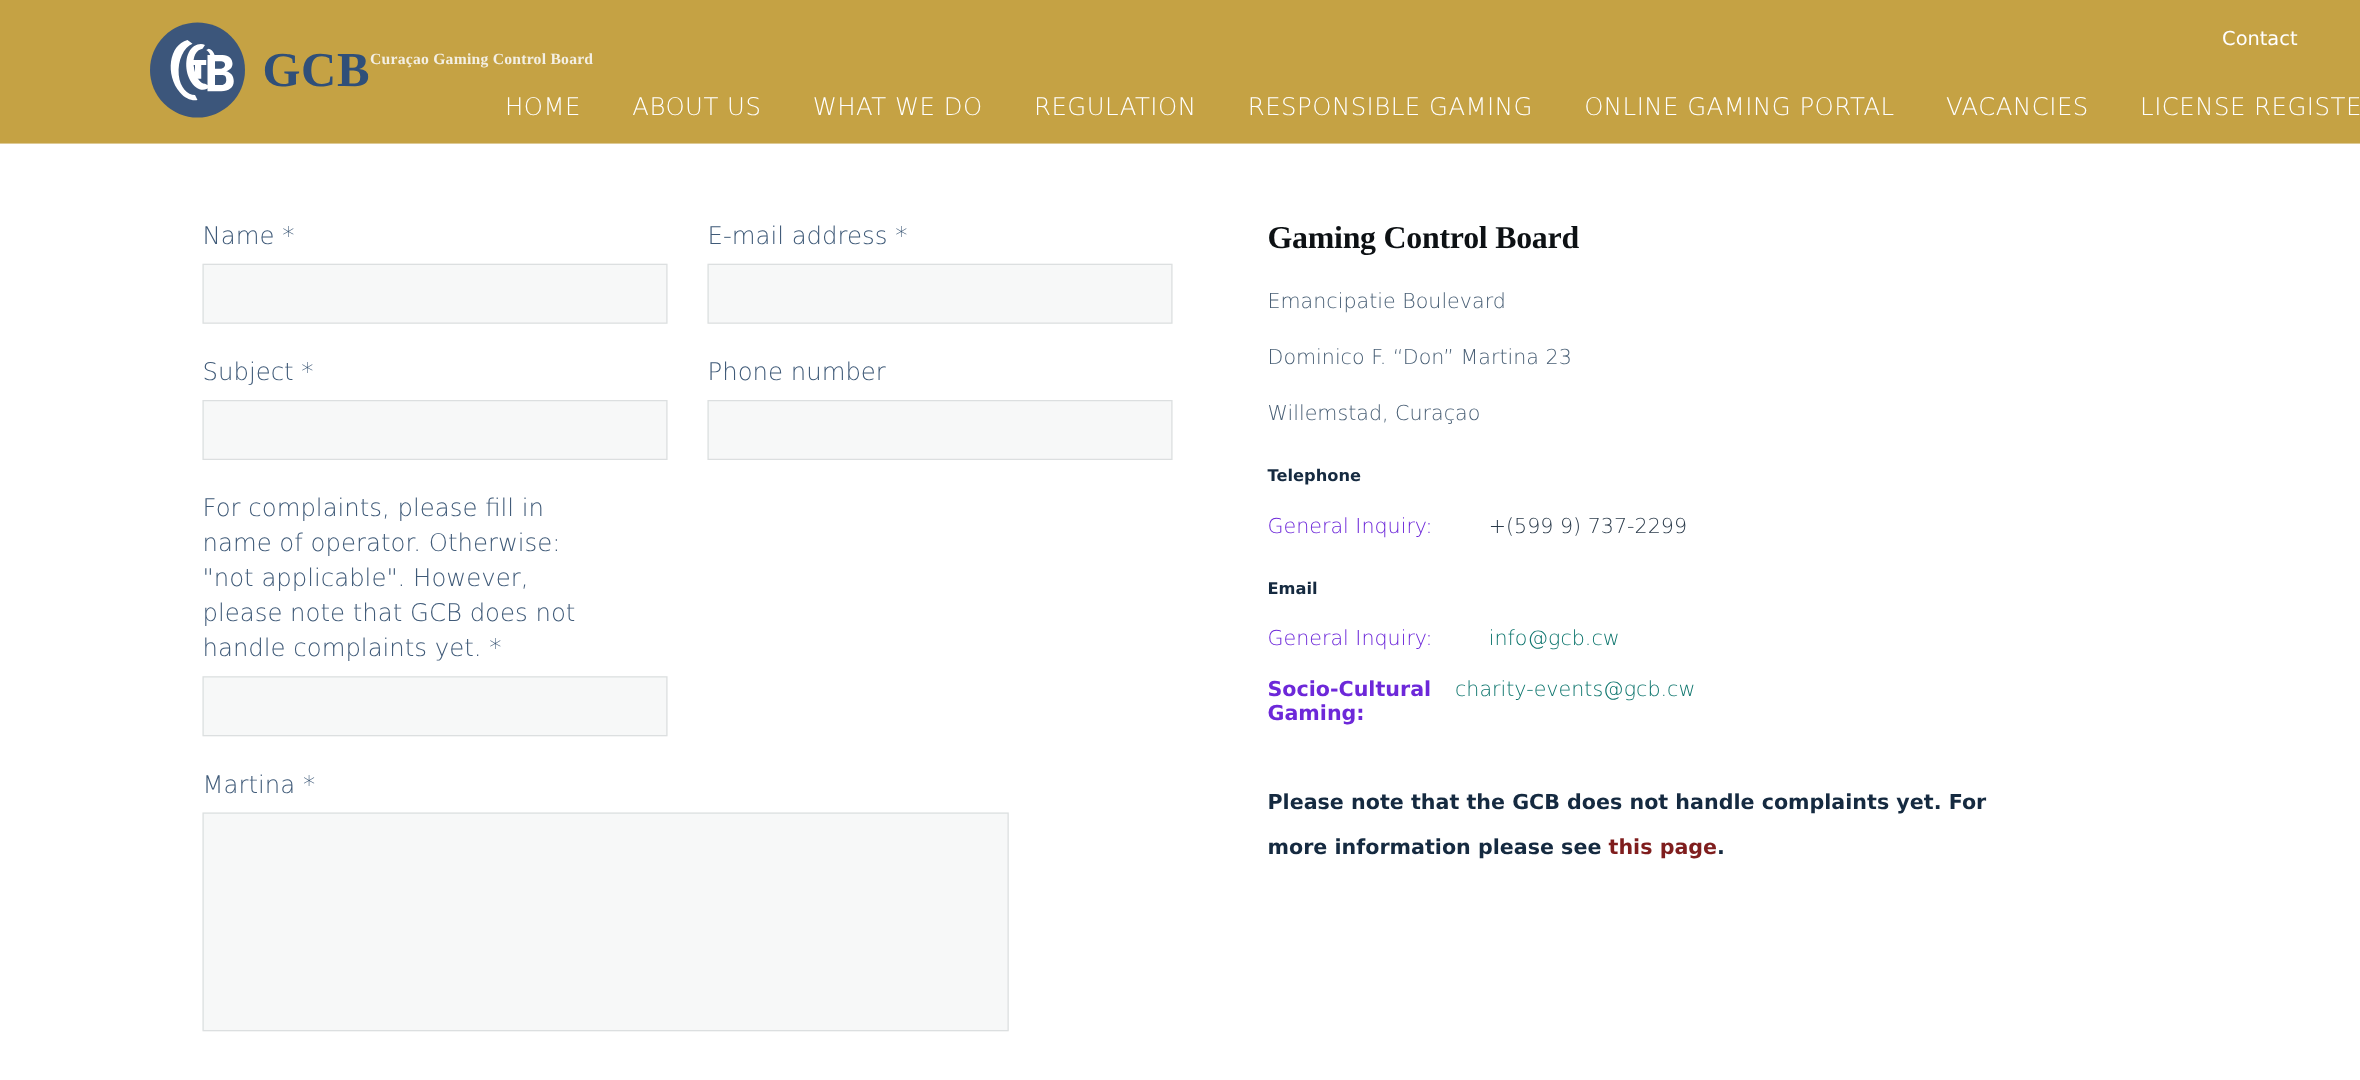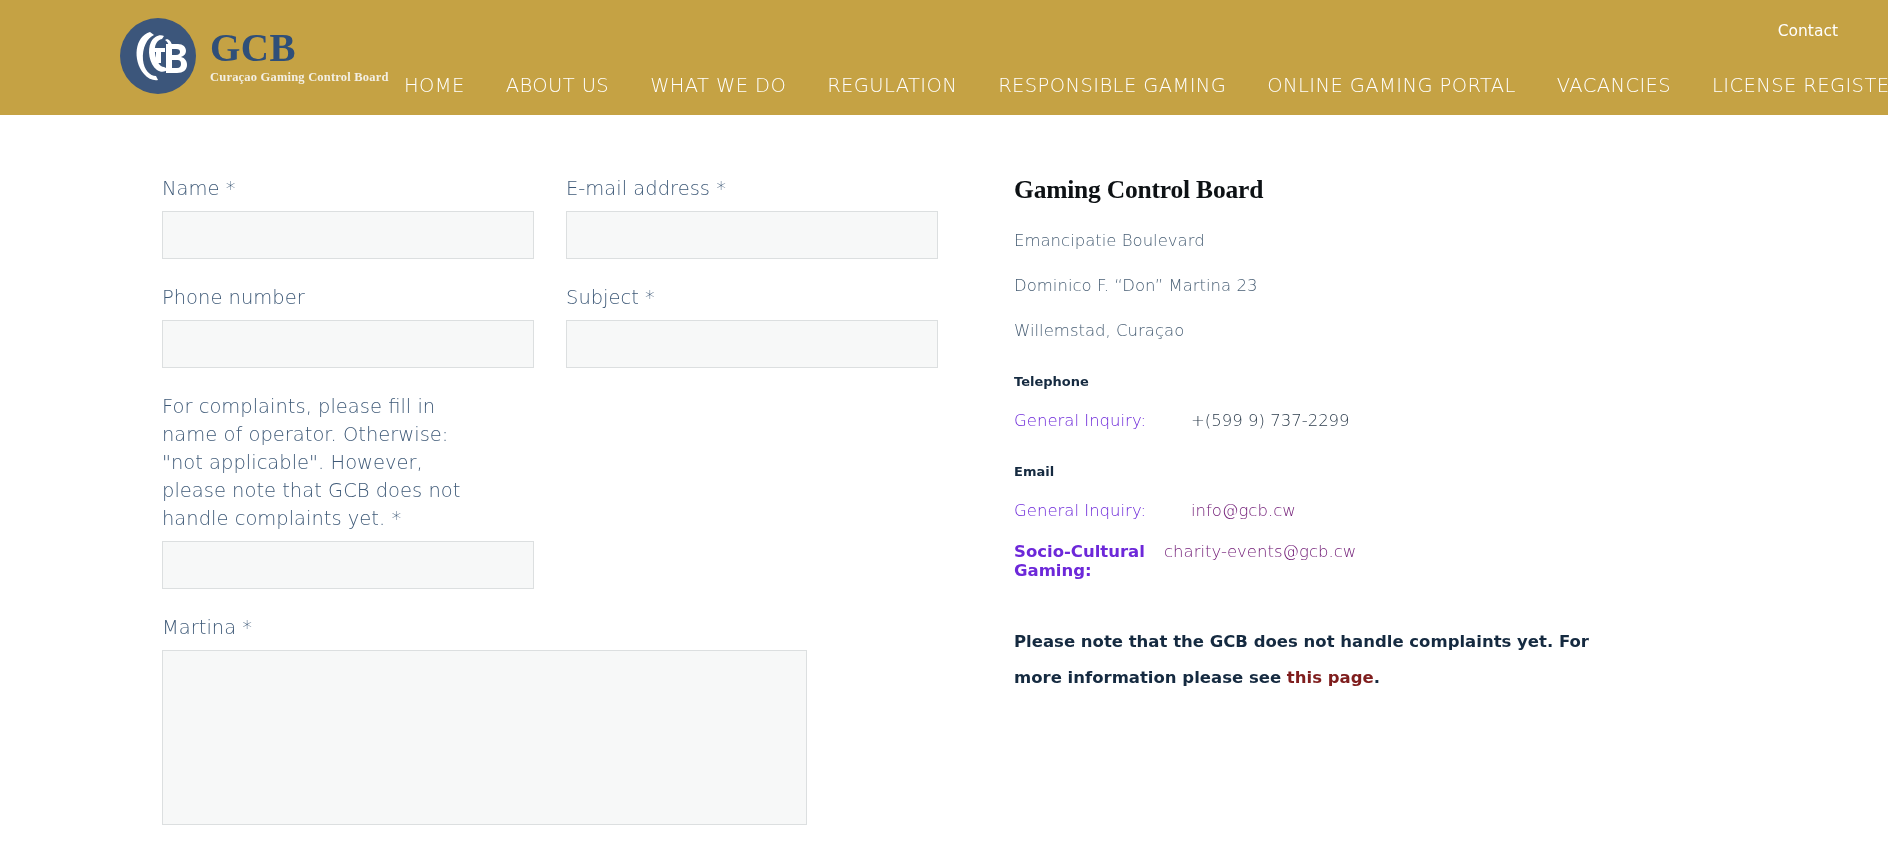--- a/index.html
+++ b/index.html
@@ -21,21 +21,21 @@
     position: absolute; left: 120px; top: 18px;
     display: flex; align-items: center; gap: 14px;
   }
   .logo-circle {
     width: 76px; height: 76px; border-radius: 50%;
     background: #3c567b;
     position: relative; flex: none;
     overflow: hidden;
   }
   .logo-circle svg { position: absolute; left: 0; top: 0; }
-  .brand-text { display: flex; flex-direction: column; line-height: 1; }
+  .brand-text { display: flex; line-height: 1; }
   .brand-main {
     font-family: "Liberation Serif", serif;
     font-weight: bold; font-size: 39px; color: #2f4f79;
     letter-spacing: 0.5px;
   }
   .brand-sub {
     font-family: "Liberation Serif", serif;
     font-weight: bold; font-size: 12.5px; color: #f3efe4;
     margin-top: 4px; letter-spacing: 0.2px;
   }
@@ -133,21 +133,21 @@
   }
   .kv {
     display: flex; align-items: baseline;
     margin-top: 22px;
     font-size: 16.5px;
     font-family: "DejaVu Sans", sans-serif;
     font-weight: 300;
   }
   .kv .k { color: #6d28d9; width: 177px; flex: none; }
   .kv .v { color: #2c3c4c; }
-  .kv .v.link { color: #701a75; text-decoration: none; }
+  .kv .v.link { color: #0f766e; text-decoration: none; }
   .kv.tight .k { width: 150px; font-weight: bold; }
 
   .note {
     margin-top: 44px;
     font-size: 16.5px; color: #152a40;
     font-weight: bold;
     font-family: "DejaVu Sans", sans-serif;
     line-height: 36px;
     width: 610px;
   }
@@ -202,25 +202,25 @@
       <div class="cell">
         <div class="field-label mt-label">E-mail address *</div>
         <input class="txt-input" type="text" placeholder="" style="">
       </div>
     </div>
 
     <div class="gap"></div>
 
     <div class="row">
       <div class="cell">
+        <div class="field-label mt-label">Subject *</div>
+        <input class="txt-input" type="text" placeholder="" style="">
+      </div>
+      <div class="cell">
         <div class="field-label mt-label">Phone number</div>
-        <input class="txt-input" type="text" placeholder="" style="">
-      </div>
-      <div class="cell">
-        <div class="field-label mt-label">Subject *</div>
         <input class="txt-input" type="text" placeholder="" style="">
       </div>
     </div>
 
     <div class="gap"></div>
 
     <div class="cell">
       <div class="field-label complaint-label mt-label">For complaints, please fill in name of operator. Otherwise: "not applicable". However, please note that GCB does not handle complaints yet. *</div>
       <input class="txt-input" type="text" placeholder="" style="">
     </div>

